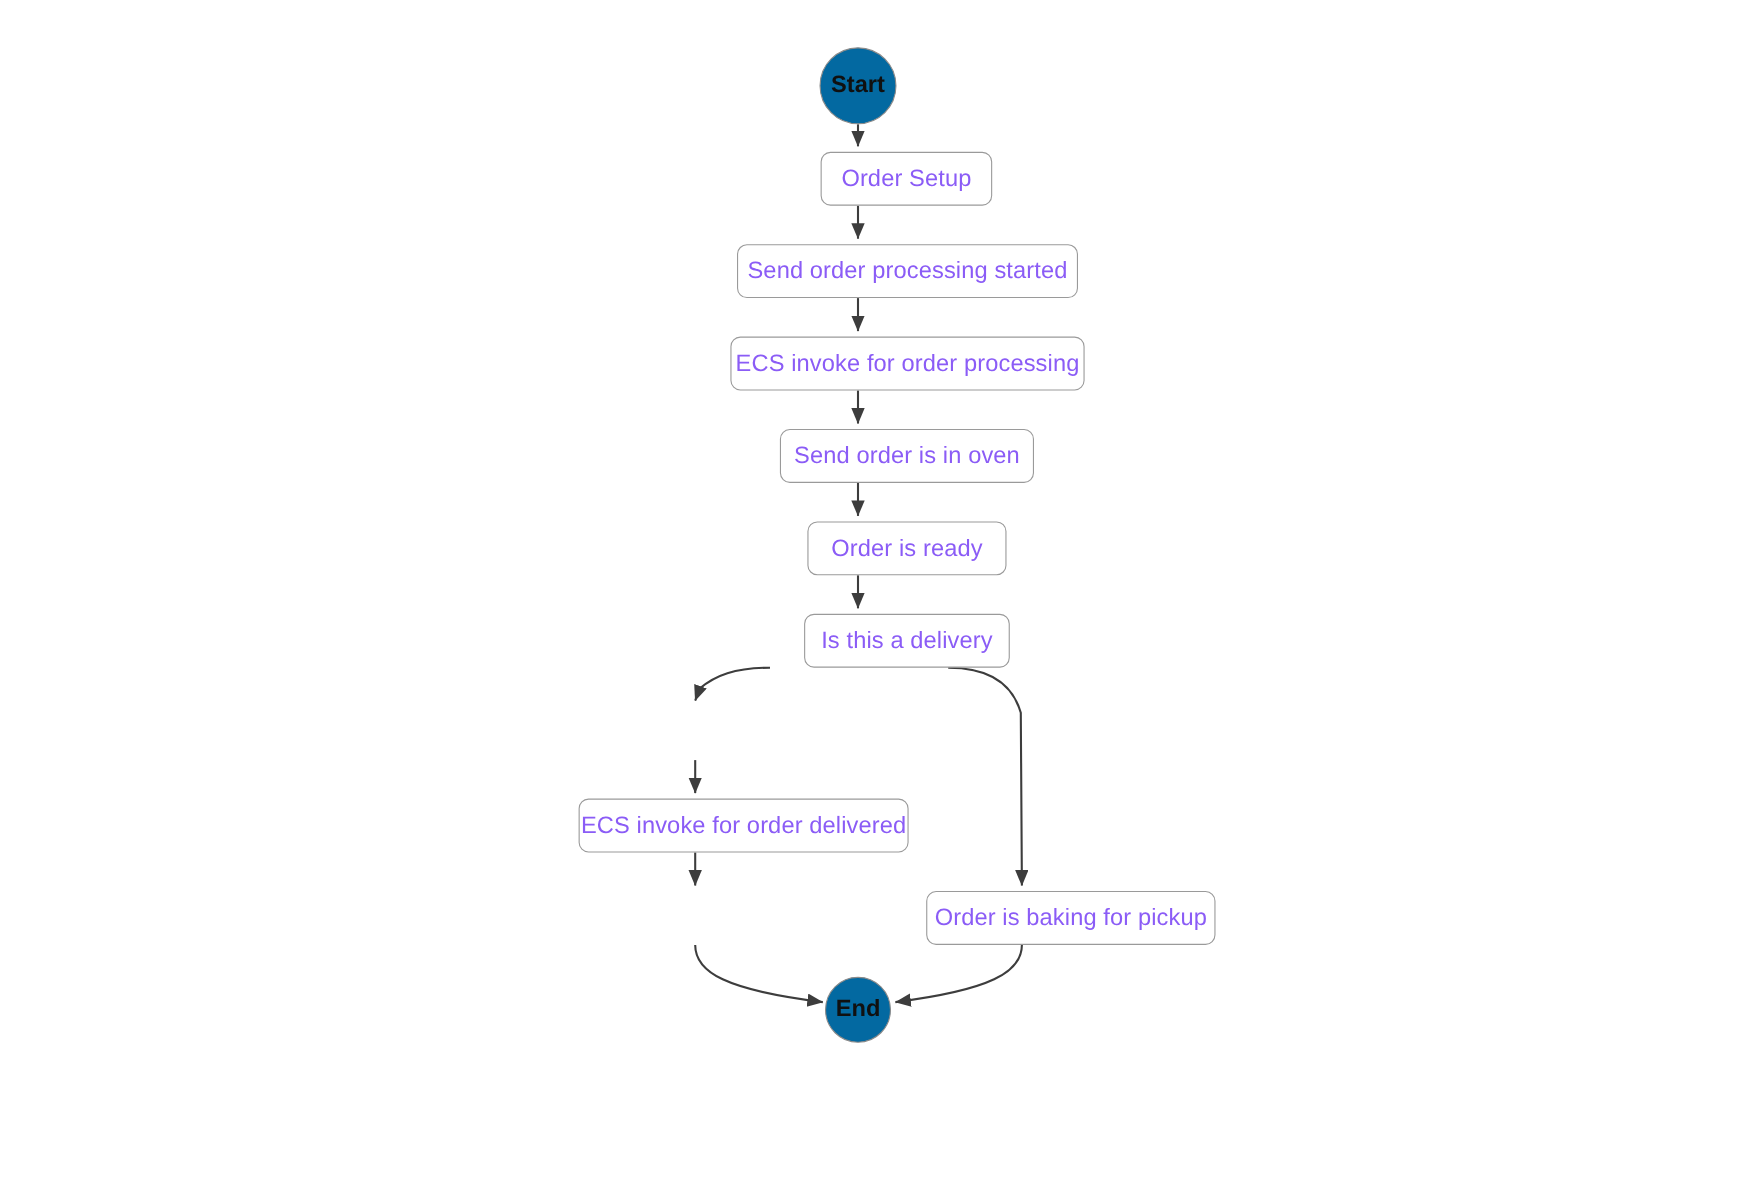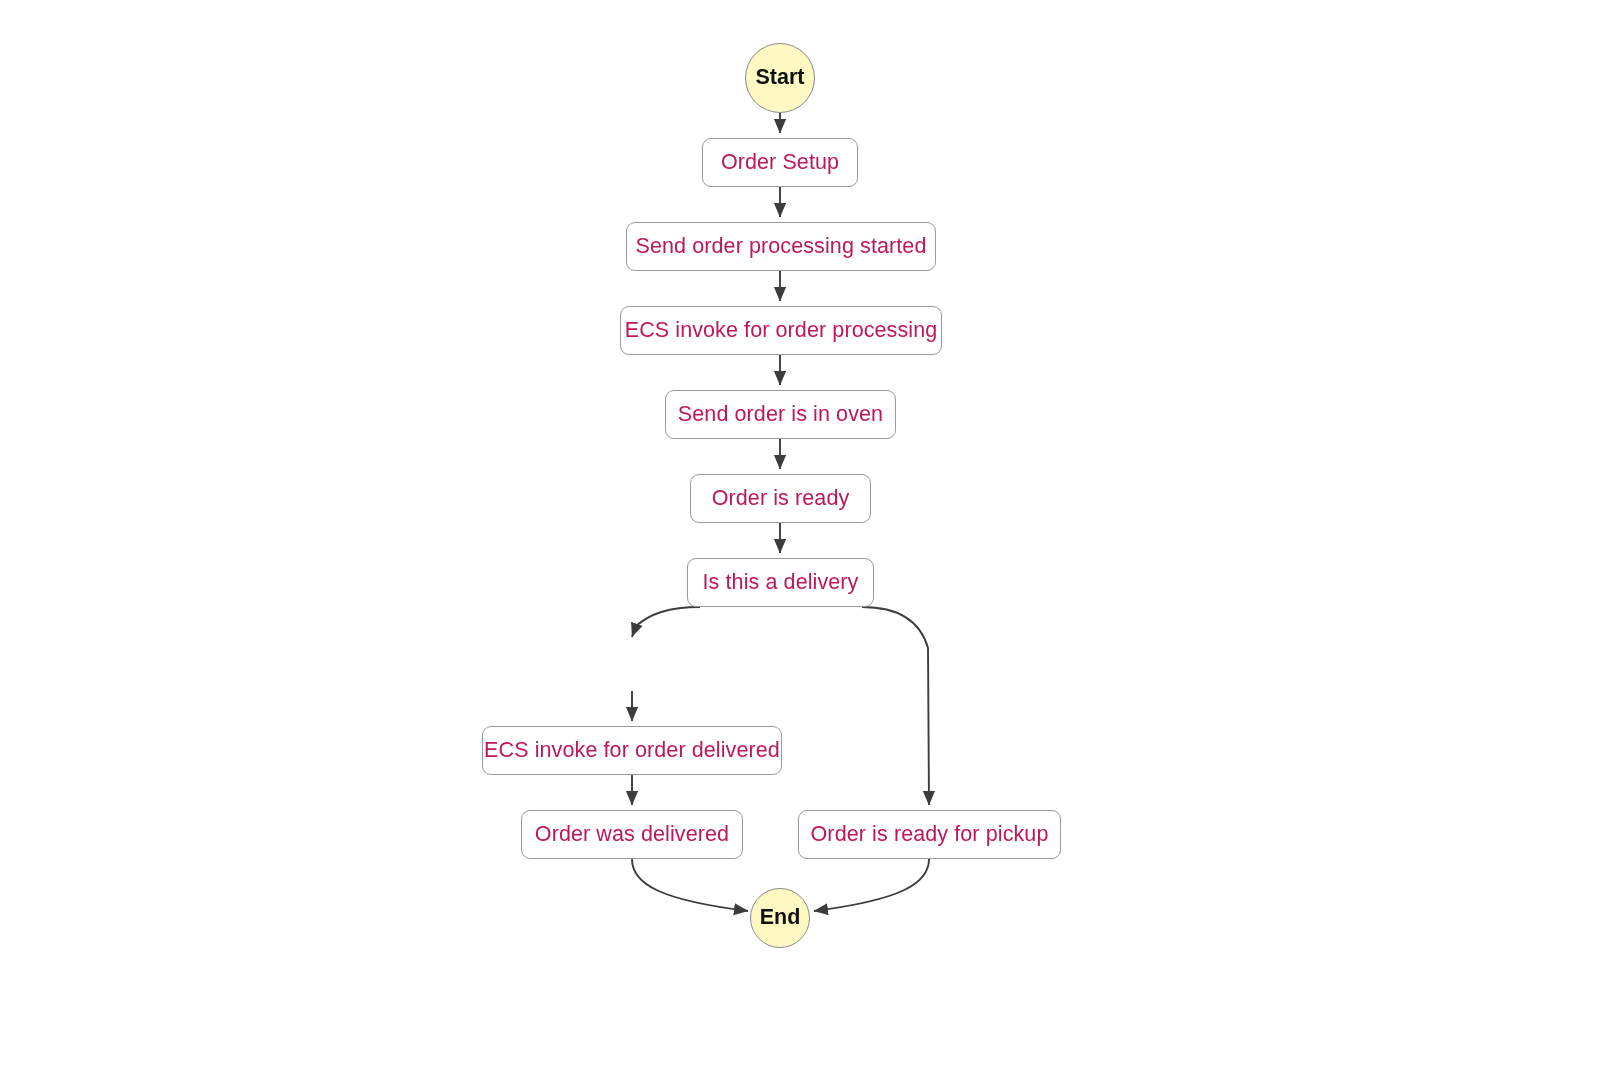--- a/index.html
+++ b/index.html
@@ -30,28 +30,29 @@
     position: absolute;
     box-sizing: border-box;
     display: flex;
     align-items: center;
     justify-content: center;
   }
   .proc {
     background: #ffffff;
     border: 1.6px solid #9a9a9a;
     border-radius: 9px;
-    color: #be185d;
+    color: #8b5cf6;
     font-size: 21.5px;
     font-weight: 400;
     letter-spacing: 0.1px;
     white-space: nowrap;
+    margin-left: 44px;
   }
   .terminator {
-    background: #fef9c3;
+    background: #0369a1;
     border: 1.6px solid #8a8a8a;
     border-radius: 50%;
     color: #101010;
     font-size: 21.5px;
     font-weight: 600;
     white-space: nowrap;
   }
   .node-label {
     display: block;
     line-height: 1;
@@ -117,25 +118,22 @@
 
   <div class="node proc" style="left:687px; top:558px; width:187px; height:49px;">
     <span class="node-label">Is this a delivery</span>
   </div>
 
 
   <div class="node proc" style="left:482px; top:726px; width:300px; height:49px;">
     <span class="node-label">ECS invoke for order delivered</span>
   </div>
 
-  <div class="node proc" style="left:521px; top:810px; width:222px; height:49px;">
-    <span class="node-label">Order was delivered</span>
-  </div>
 
   <div class="node proc" style="left:798px; top:810px; width:263px; height:49px;">
-    <span class="node-label">Order is ready for pickup</span>
+    <span class="node-label">Order is baking for pickup</span>
   </div>
 
   <div class="node terminator" style="left:750px; top:888px; width:60px; height:60px;">
     <span class="node-label">End</span>
   </div>
 
 </div>
 
 </body></html>

